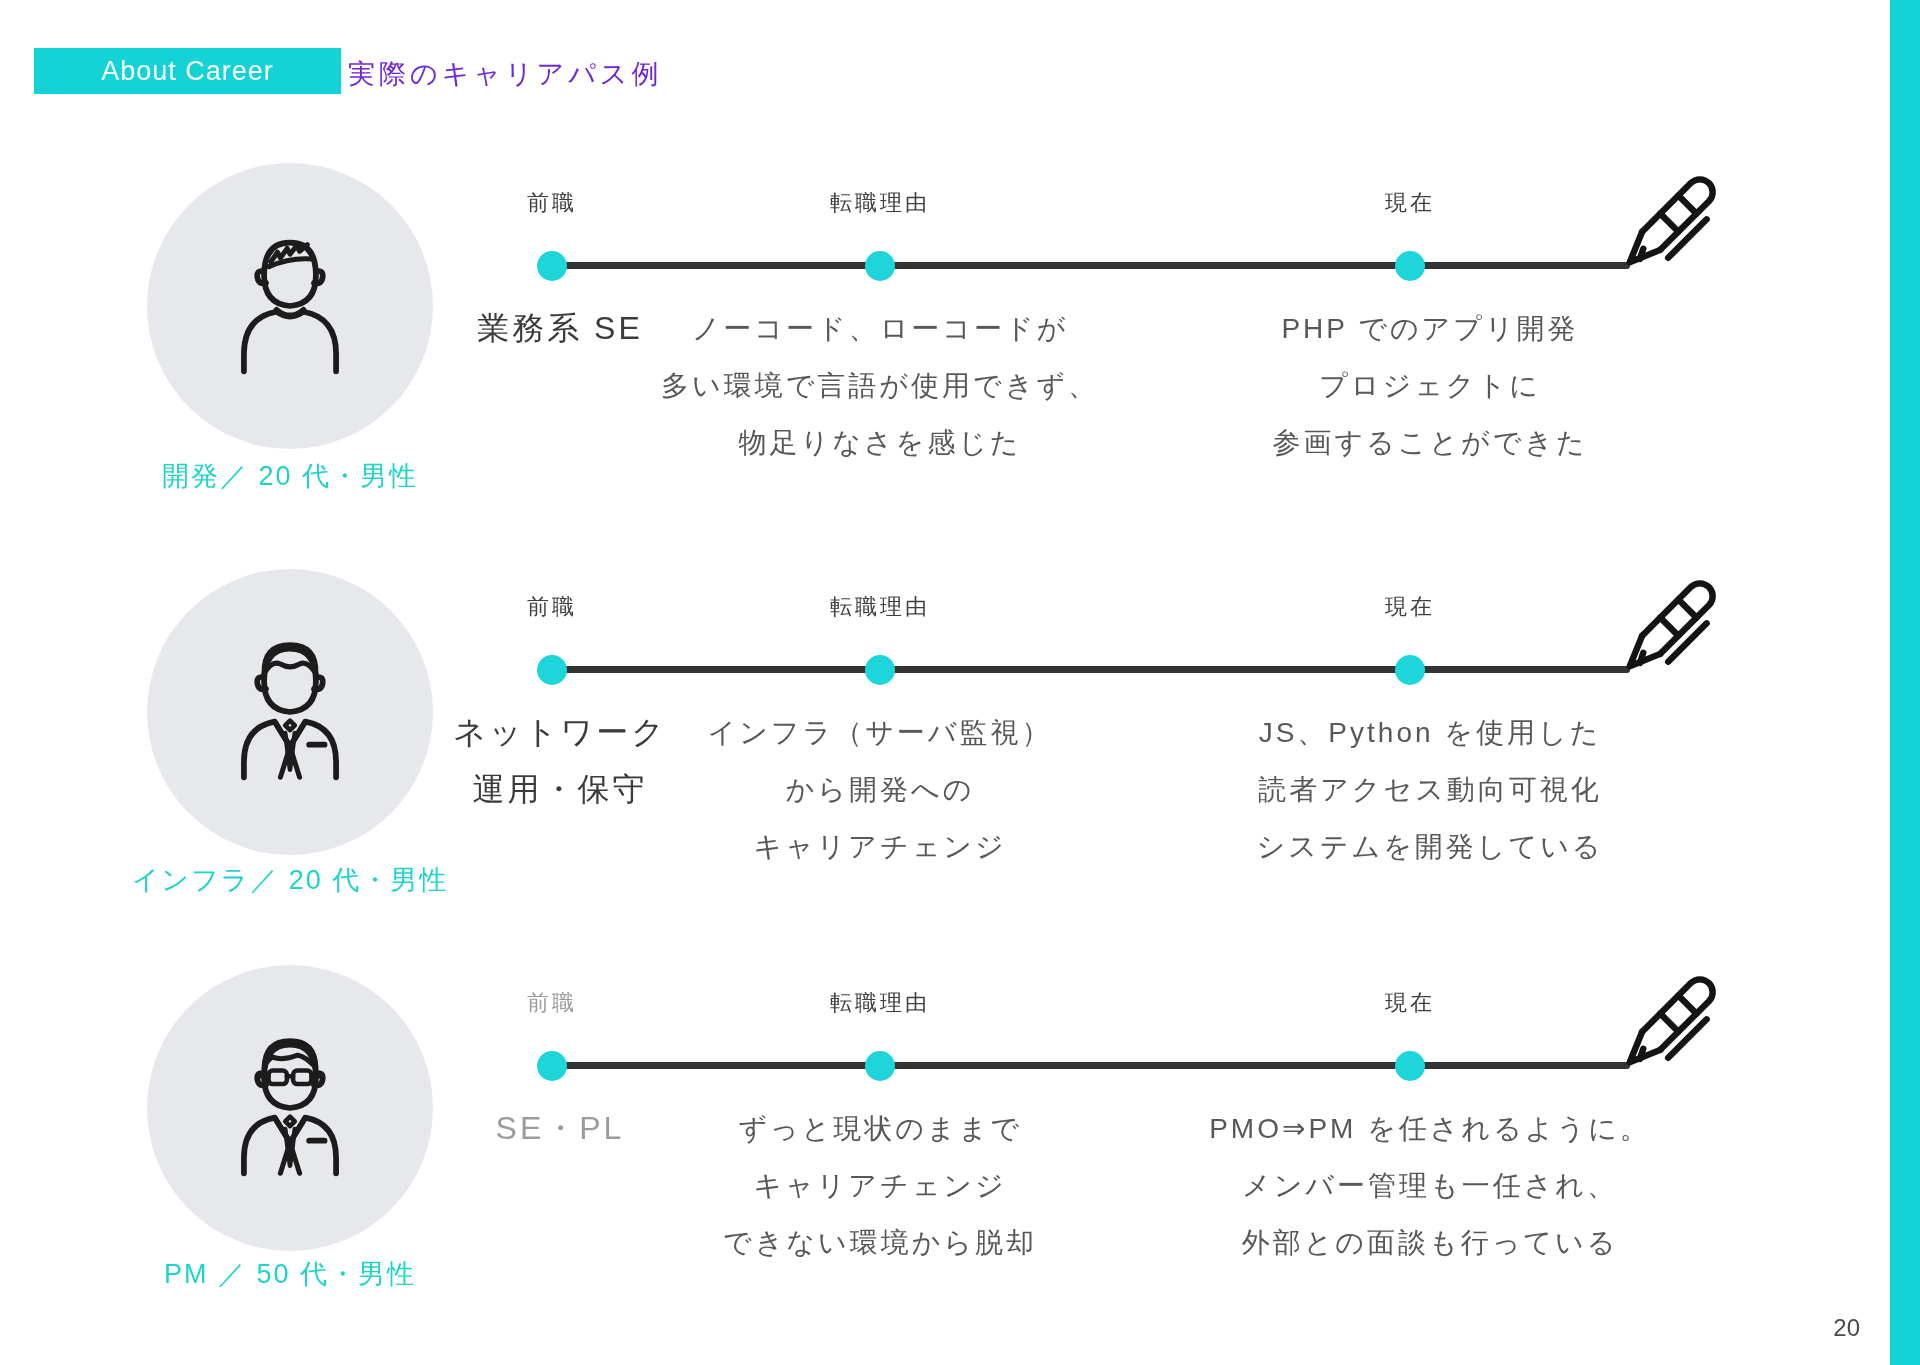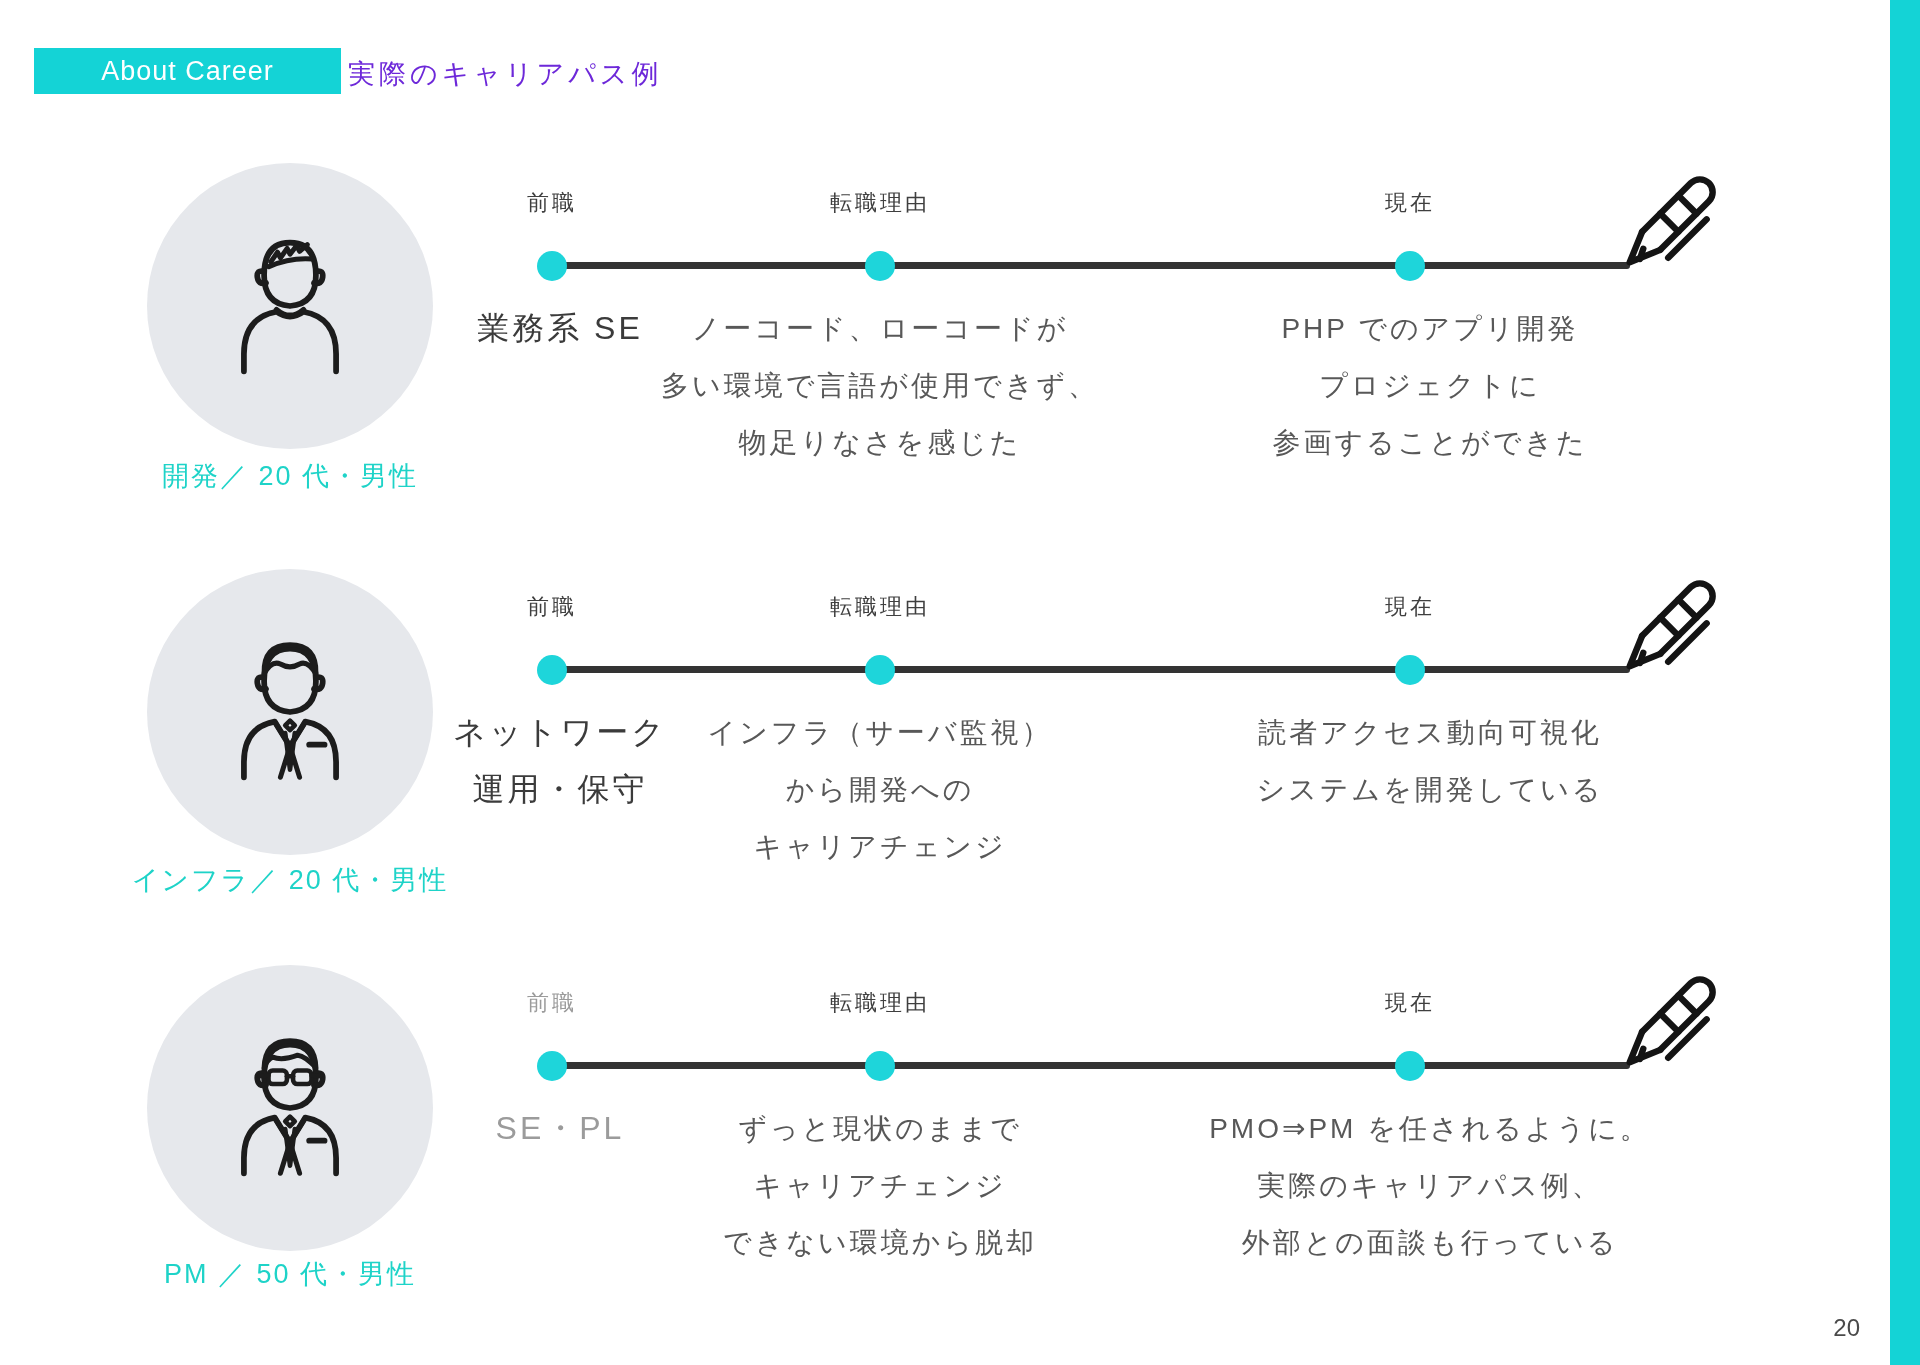--- a/index.html
+++ b/index.html
@@ -160,20 +160,21 @@
   <div class="stage-text s1">
     <div>ネットワーク</div>
     <div>運用・保守</div>
   </div>
   <div class="stage-text s2">
     <div>インフラ（サーバ監視）</div>
     <div>から開発への</div>
     <div>キャリアチェンジ</div>
   </div>
   <div class="stage-text s3">
+    <div>JS、Python を使用した</div>
     <div>読者アクセス動向可視化</div>
     <div>システムを開発している</div>
   </div>
 
   <div class="pen">
     <svg viewBox="0 0 100 100" width="160" height="160">
       <g transform="rotate(45 50 50)" fill="none" stroke="#141414" stroke-width="4" stroke-linecap="round" stroke-linejoin="round">
         <path d="M42 56 V13 a8 8 0 0 1 16 0 v43"></path>
         <path d="M42 24 h16"></path>
         <path d="M42 40 h16"></path>
@@ -221,21 +222,21 @@
   <div class="stage-text s1 muted">
     <div>SE・PL</div>
   </div>
   <div class="stage-text s2">
     <div>ずっと現状のままで</div>
     <div>キャリアチェンジ</div>
     <div>できない環境から脱却</div>
   </div>
   <div class="stage-text s3">
     <div>PMO⇒PM を任されるように。</div>
-    <div>実際のキャリアパス例、</div>
+    <div>メンバー管理も一任され、</div>
     <div>外部との面談も行っている</div>
   </div>
 
   <div class="pen">
     <svg viewBox="0 0 100 100" width="160" height="160">
       <g transform="rotate(45 50 50)" fill="none" stroke="#141414" stroke-width="4" stroke-linecap="round" stroke-linejoin="round">
         <path d="M42 56 V13 a8 8 0 0 1 16 0 v43"></path>
         <path d="M42 24 h16"></path>
         <path d="M42 40 h16"></path>
         <path d="M42 56 L50 75 L58 56"></path>

